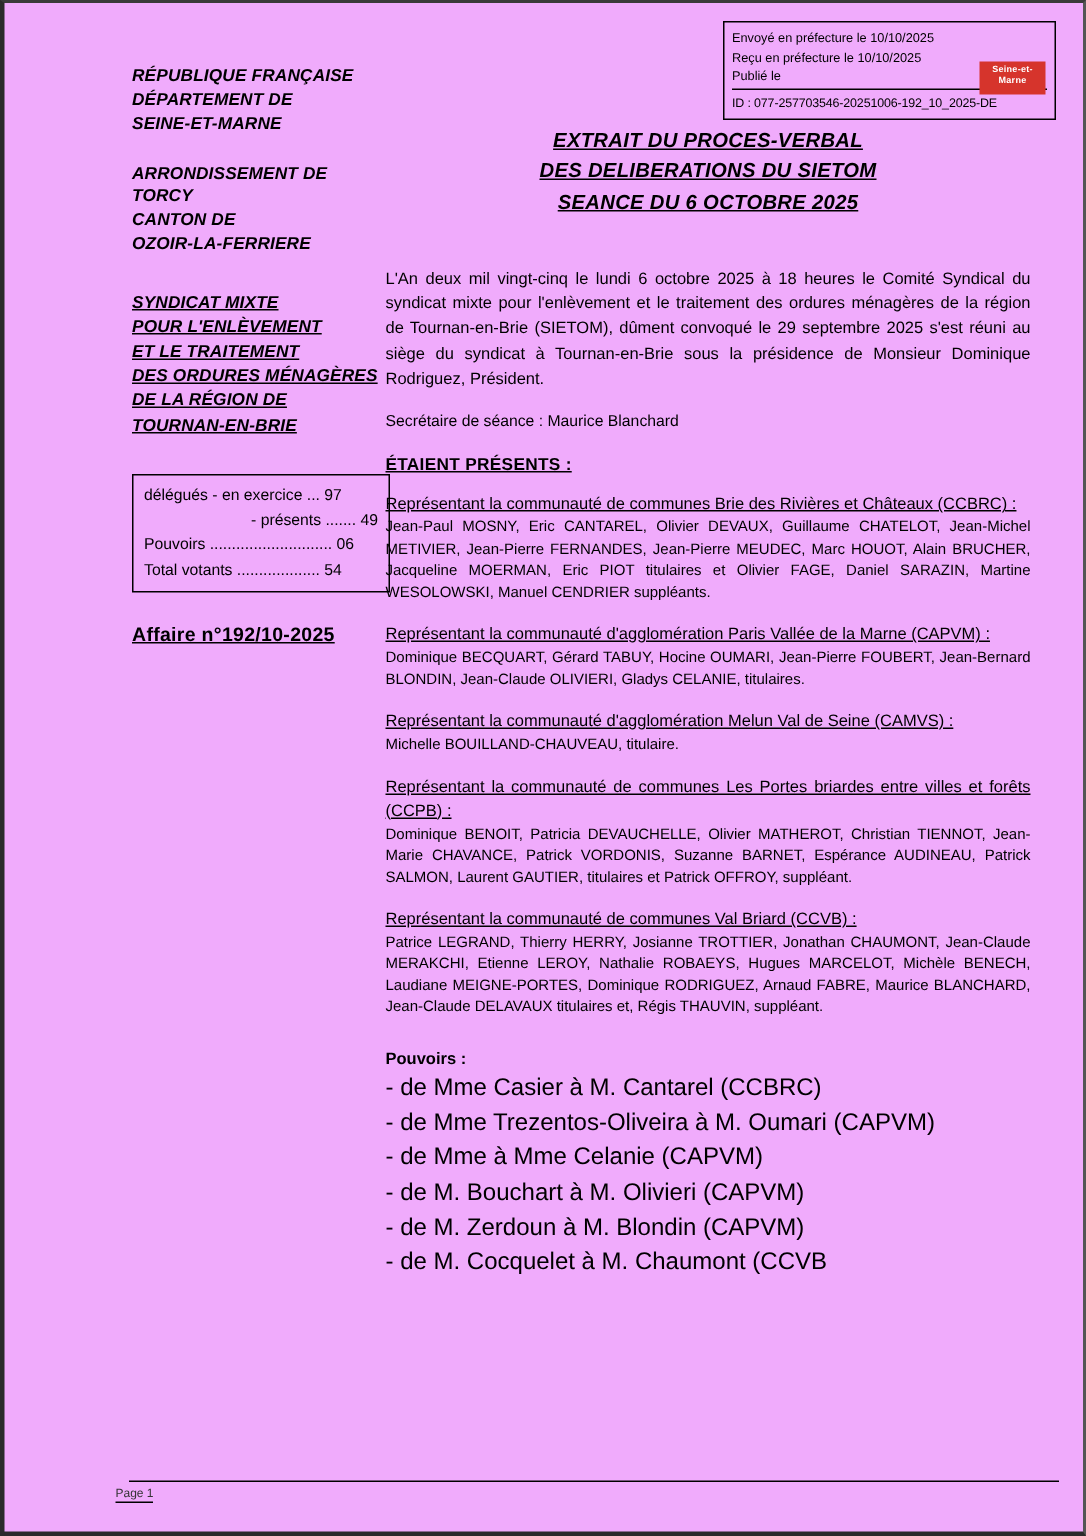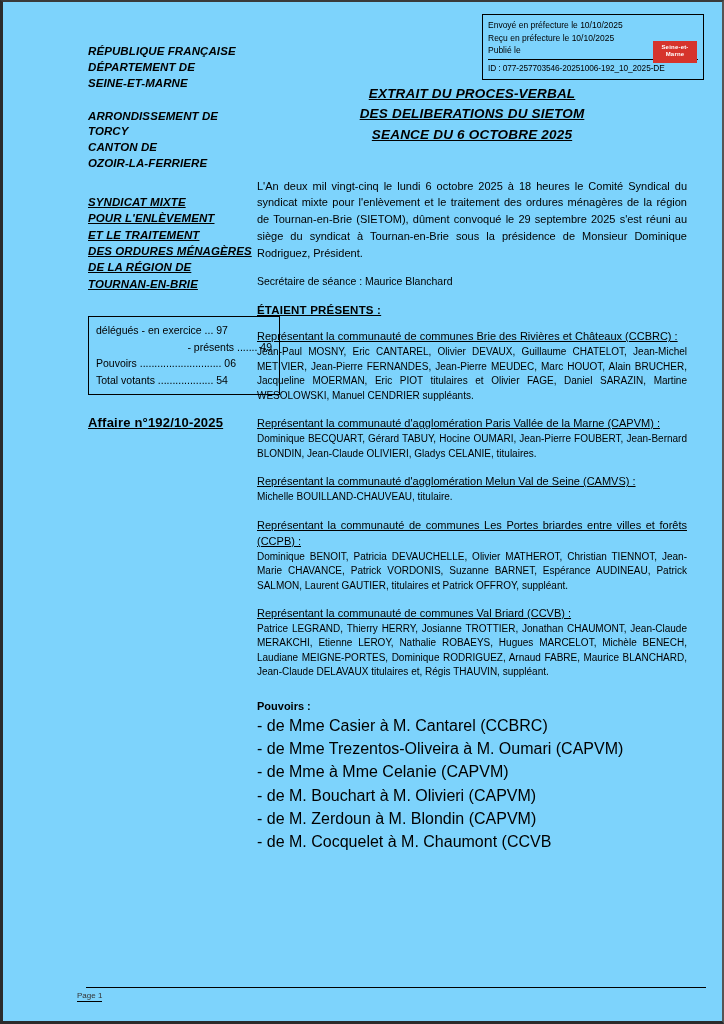--- a/index.html
+++ b/index.html
@@ -4,21 +4,21 @@
 <style>
   html, body {
     margin: 0;
     padding: 0;
     background: #b0b0b0;
   }
   .page {
     position: relative;
     width: 724px;
     height: 1024px;
-    background: #7dd3fc;
+    background: #f0abfc;
     overflow: hidden;
     font-family: "Liberation Sans", sans-serif;
     color: #000;
     box-sizing: border-box;
   }
   
   .scan-edge {
     position: absolute;
     left: 0; top: 0; right: 0; bottom: 0;
     border-left: 3px solid #2b2b2b;
@@ -89,21 +89,21 @@
     letter-spacing: 0.1px;
   }
   .synd span { text-decoration: underline; }
 
   .delegues {
     margin-top: 24px;
     border: 1px solid #000;
     padding: 5px 7px 6px 7px;
     font-size: 10.5px;
     line-height: 1.58;
-    width: 192px;
+    width: 172px;
     box-sizing: border-box;
   }
   .delegues .row { white-space: nowrap; }
   .delegues .row.right { text-align: right; }
 
   .affaire {
     margin-top: 20px;
     width: 176px;
   }
   .affaire-title {

